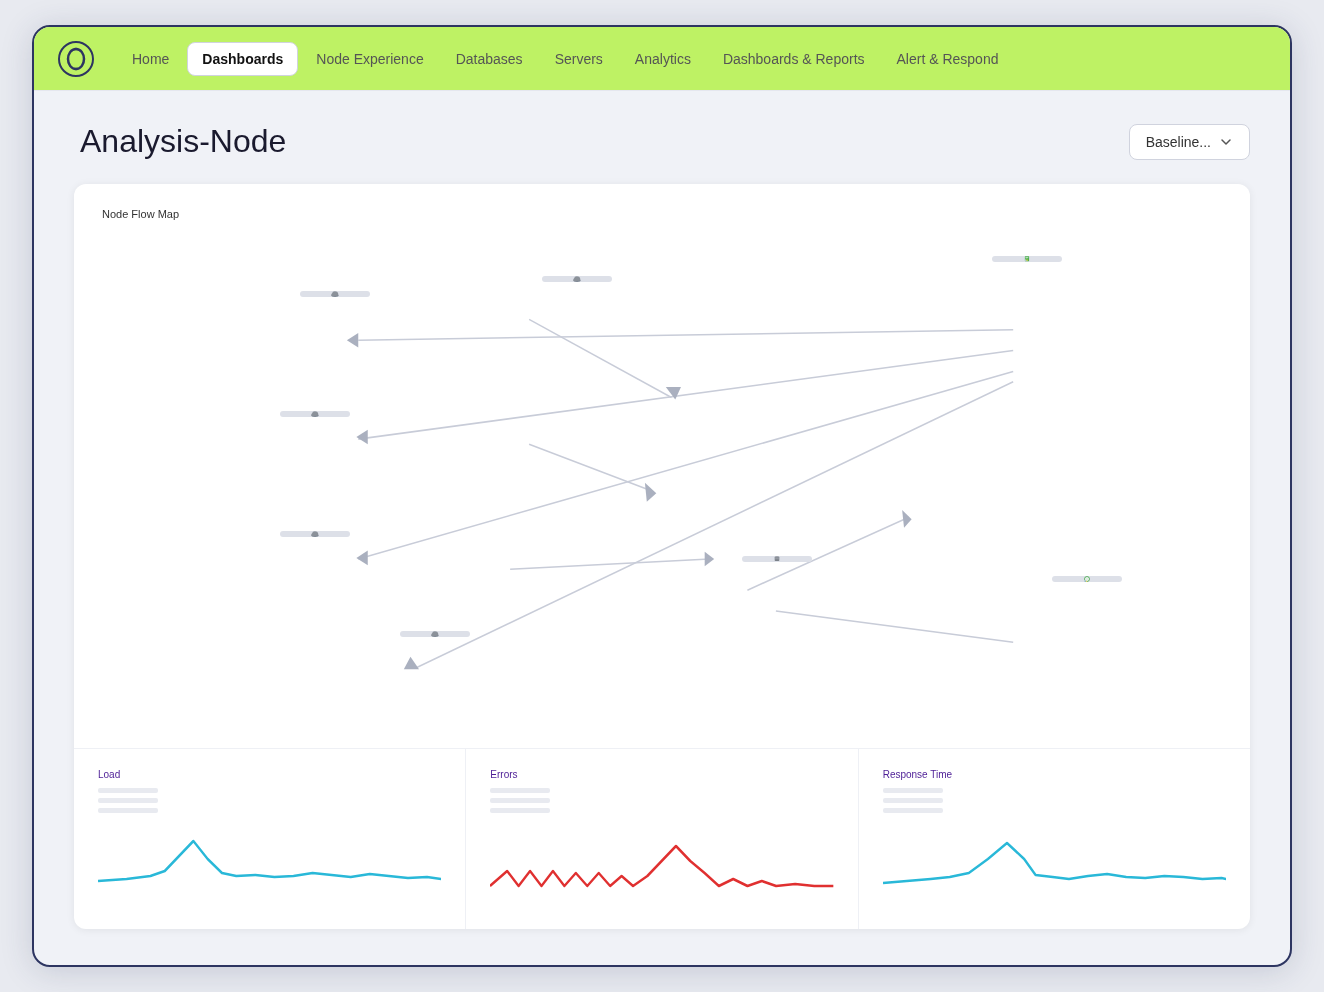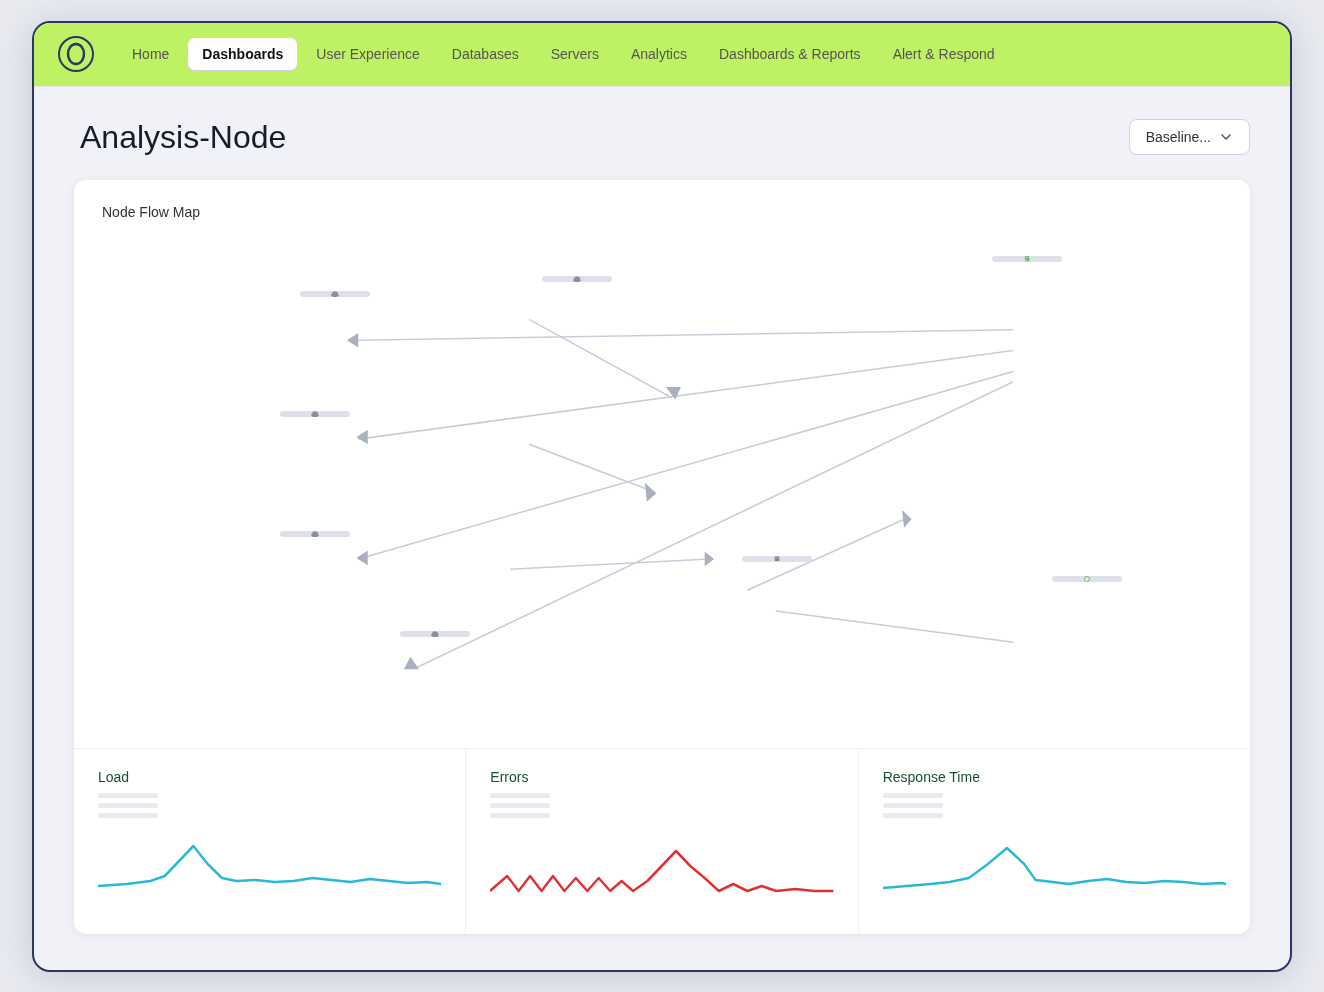--- a/index.html
+++ b/index.html
@@ -90,21 +90,21 @@
     .card {
       background: #fff;
       border-radius: 12px;
       box-shadow: 0 1px 8px rgba(0,0,0,0.07);
       overflow: hidden;
     }
     .card-body {
       padding: 24px 28px 0;
     }
     .section-title {
-      font-size: 14px;
+      font-size: 11px;
       font-weight: 500;
       color: #333;
       margin-bottom: 16px;
     }
     
     .node-flow {
       position: relative;
       height: 500px;
       width: 100%;
     }
@@ -138,23 +138,23 @@
       border-top: 1px solid #eef0f5;
       margin-top: 12px;
     }
     .chart-panel {
       flex: 1;
       padding: 20px 24px 24px;
       border-right: 1px solid #eef0f5;
     }
     .chart-panel:last-child { border-right: none; }
     .chart-title {
-      font-size: 14px;
+      font-size: 10px;
       font-weight: 500;
-      color: #14532d;
+      color: #4c1d95;
       margin-bottom: 8px;
     }
     .chart-lines {
       display: flex;
       flex-direction: column;
       gap: 5px;
       margin-bottom: 8px;
     }
     .chart-line-label {
       height: 5px;
@@ -176,21 +176,21 @@
     <div class="nav-logo">
       <svg viewBox="0 0 36 36" fill="none" xmlns="http://www.w3.org/2000/svg">
         <circle cx="18" cy="18" r="17" stroke="#2d3561" stroke-width="2"></circle>
         <path d="M18 8 C13 8 10 13 10 18 C10 23 13 28 18 28" stroke="#2d3561" stroke-width="2.5" fill="none" stroke-linecap="round"></path>
         <path d="M18 8 C23 8 26 13 26 18 C26 23 23 28 18 28" stroke="#2d3561" stroke-width="2.5" fill="none" stroke-linecap="round"></path>
       </svg>
     </div>
     <div id="nav-items" style="display: flex; align-items: center; gap: 4px;">
         <div class="nav-item">Home</div>
         <div class="nav-item active">Dashboards</div>
-        <div class="nav-item">User Experience</div>
+        <div class="nav-item">Node Experience</div>
         <div class="nav-item">Databases</div>
         <div class="nav-item">Servers</div>
         <div class="nav-item">Analytics</div>
         <div class="nav-item">Dashboards &amp; Reports</div>
         <div class="nav-item">Alert &amp; Respond</div>
       </div>
   </nav>
 
   <div class="main">
 

